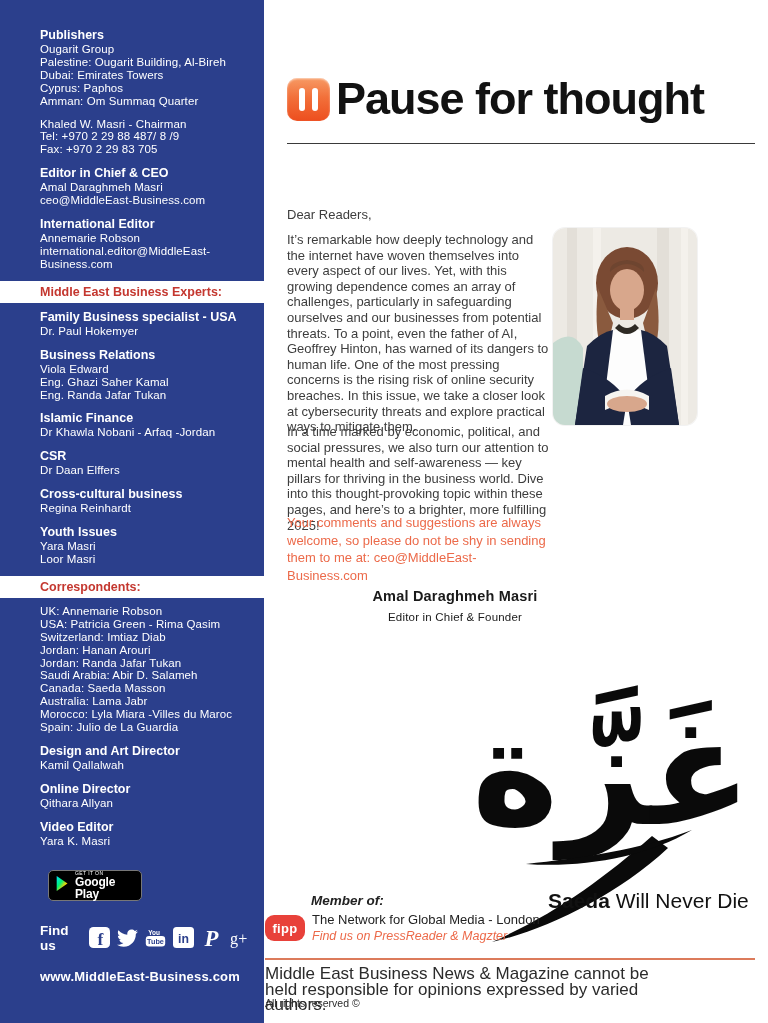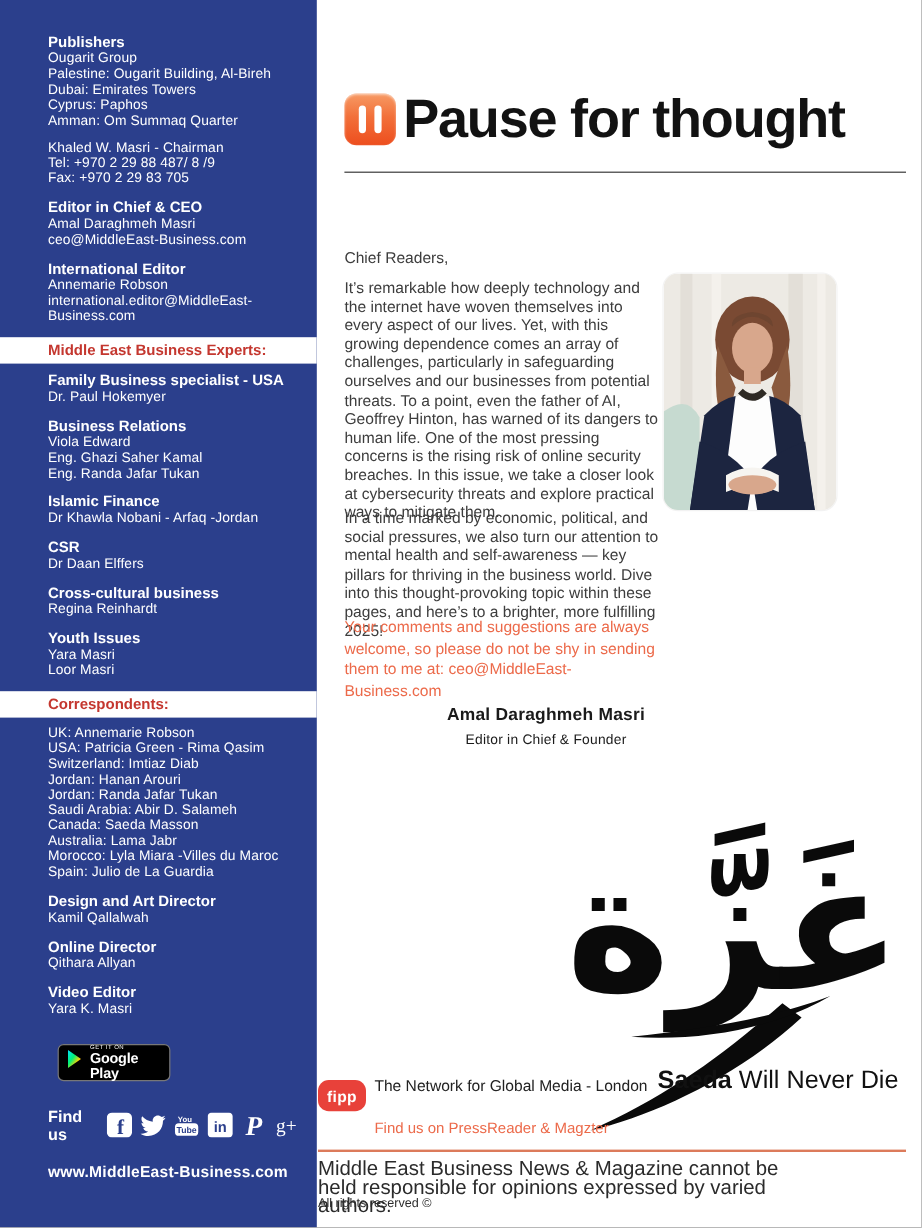--- a/index.html
+++ b/index.html
@@ -57,21 +57,21 @@
 
   .gaza{position:absolute;left:166px;top:652px;width:330px;height:292px;}
   .gaza-caption{position:absolute;left:284px;top:889px;font-size:21px;color:#111;white-space:nowrap;}
   .gaza-caption b{font-weight:bold;}
 
   .member{position:absolute;left:1px;top:893px;}
   .member-of{font-size:13.5px;font-style:italic;font-weight:600;color:#222;margin-left:46px;}
   .member-row{display:flex;align-items:flex-start;gap:7px;margin-top:4px;}
   .fipp-logo{width:40px;height:26px;background:var(--fipp-red);border-radius:9px;color:#fff;font-weight:bold;font-size:13px;display:flex;align-items:center;justify-content:center;margin-top:3px;letter-spacing:.3px;}
   .network-line{font-size:13px;color:#222;}
-  .press-line{font-size:12.5px;color:var(--accent-orange);margin-top:21px;cursor:pointer;}
+  .press-line{font-size:12.5px;font-style:italic;color:var(--accent-orange);margin-top:2px;cursor:pointer;}
 
   .footer-rule{position:absolute;left:1px;top:958px;width:490px;border-top:2px solid var(--rule-orange);}
   .disclaimer{position:absolute;left:1px;top:966px;width:420px;font-size:17px;line-height:15.5px;color:#2b2b2b;}
   .rights{position:absolute;left:1px;top:997px;font-size:10.5px;color:#2b2b2b;}
 </style>
 </head>
 <body>
 
 <div class="page">
 
@@ -229,21 +229,21 @@
 
     <div class="pause-head">
       <span class="pause-icon">
         <span class="pause-bar"></span>
           <span class="pause-bar"></span>
       </span>
       <h1 class="page-title">Pause for thought</h1>
     </div>
     <div class="title-rule"></div>
 
-    <div class="body-text greeting">Chief Readers,</div>
+    <div class="body-text greeting">Dear Readers,</div>
     <p class="body-text para1">It’s remarkable how deeply technology and the internet have woven themselves into every aspect of our lives. Yet, with this growing dependence comes an array of challenges, particularly in safeguarding ourselves and our businesses from potential threats. To a point, even the father of AI, Geoffrey Hinton, has warned of its dangers to human life. One of the most pressing concerns is the rising risk of online security breaches. In this issue, we take a closer look at cybersecurity threats and explore practical ways to mitigate them.</p>
     <p class="body-text para2">In a time marked by economic, political, and social pressures, we also turn our attention to mental health and self-awareness — key pillars for thriving in the business world. Dive into this thought-provoking topic within these pages, and here’s to a brighter, more fulfilling 2025!</p>
     <p class="cta">Your comments and suggestions are always welcome, so please do not be shy in sending them to me at: ceo@MiddleEast-Business.com</p>
 
     <div class="photo">
       <svg width="144" height="197" viewBox="0 0 144 197">
         <rect width="144" height="197" fill="#EDEAE4"></rect>
         <rect x="14" y="0" width="10" height="197" fill="#E3DFD8"></rect>
         <rect x="40" y="0" width="8" height="197" fill="#F4F1EC"></rect>
         <rect x="104" y="0" width="12" height="197" fill="#E3DFD8"></rect>
@@ -274,20 +274,21 @@
     <div class="gaza">
       <svg width="330" height="292" viewBox="0 0 330 292">
         <text x="322" y="172" text-anchor="end" font-family="DejaVu Sans, sans-serif" font-size="148" font-weight="bold" fill="#0a0a0a">غَزَّة</text>
         <path d="M238 196 C 185 245, 115 278, 62 290 C 125 262, 172 228, 222 184 Z" fill="#0a0a0a"></path>
         <path d="M96 212 C 150 206, 210 198, 262 178 C 215 206, 150 216, 96 212 Z" fill="#0a0a0a"></path>
       </svg>
     </div>
     <div class="gaza-caption"><b>Saeda</b><span> Will Never Die</span></div>
 
     <div class="member">
+      <div class="member-of">Member of:</div>
       <div class="member-row">
         <div class="fipp-logo">fipp</div>
         <div>
           <div class="network-line">The Network for Global Media - London</div>
           <div class="press-line">Find us on PressReader &amp; Magzter</div>
         </div>
       </div>
     </div>
 
     <div class="footer-rule"></div>

